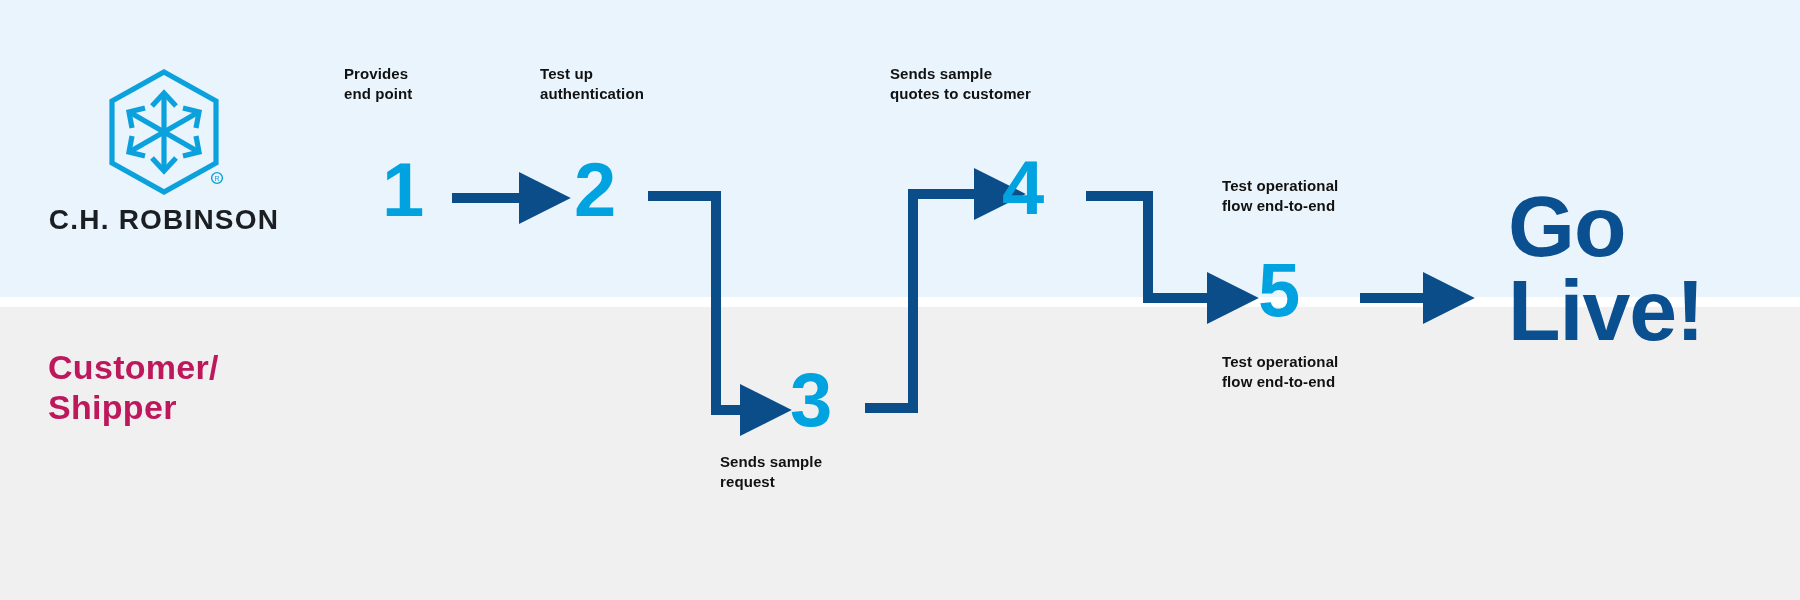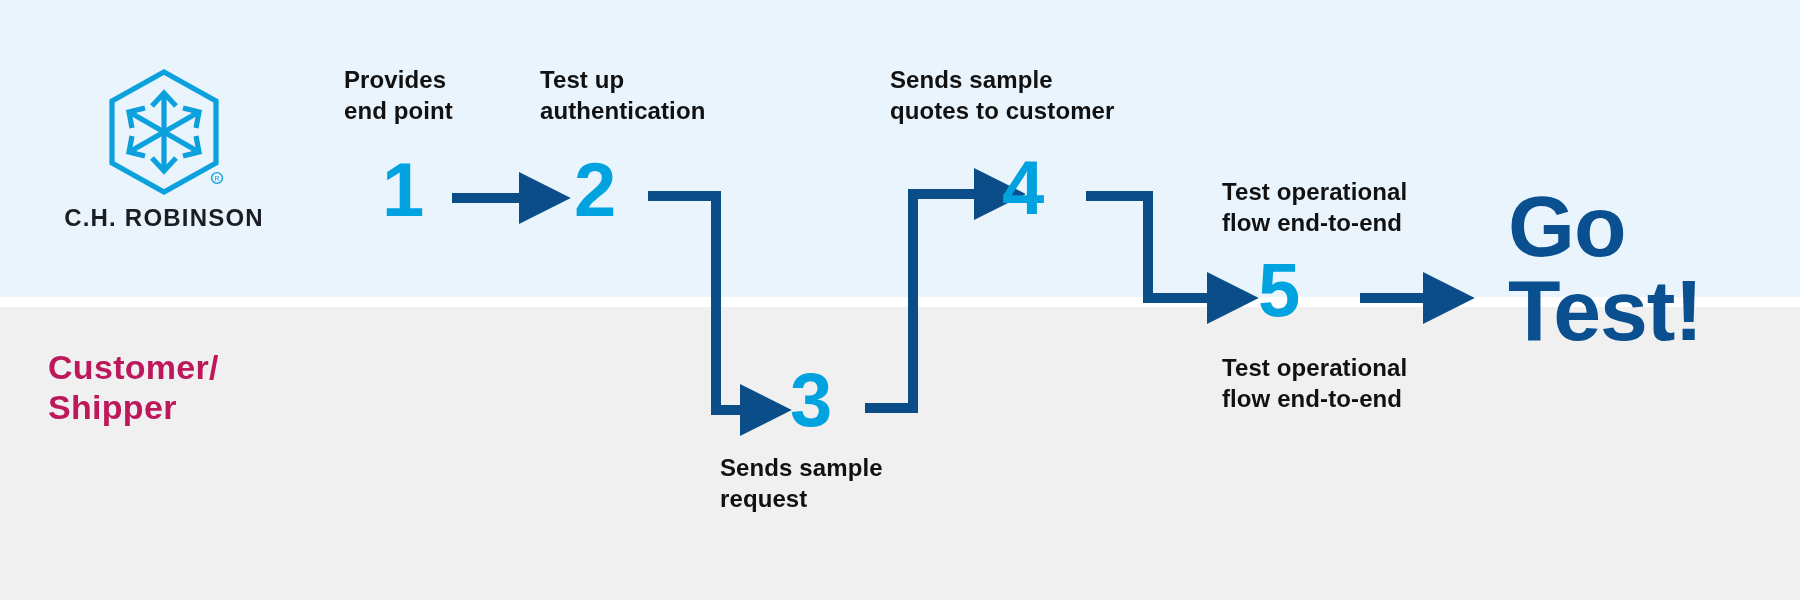--- a/index.html
+++ b/index.html
@@ -40,21 +40,21 @@
     top: 68px;
     width: 240px;
     text-align: center;
   }
   #logo-mark {
     display: block;
     margin: 0 auto;
   }
   #logo-wordmark {
     margin-top: 8px;
-    font-size: 24px;
+    font-size: 28px;
     font-weight: bold;
     letter-spacing: 1.2px;
     color: #1b1f23;
     font-family: "Liberation Sans", sans-serif;
   }
 
   
   #lane-label {
     position: absolute;
     left: 48px;
@@ -73,21 +73,21 @@
     font-size: 76px;
     font-weight: bold;
     color: #00a3e0;
     line-height: 1;
     letter-spacing: -1px;
   }
 
   
   .caption {
     position: absolute;
-    font-size: 24px;
+    font-size: 15px;
     font-weight: bold;
     line-height: 1.3;
     color: #111111;
     letter-spacing: 0.1px;
     white-space: pre-line;
   }
 
   
   #go-live {
     position: absolute;
@@ -202,15 +202,15 @@
 
   <div class="step-num" style="left:574px; top:152px;">2</div>
 
   <div class="step-num" style="left:790px; top:362px;">3</div>
 
   <div class="step-num" style="left:1002px; top:150px;">4</div>
 
   <div class="step-num" style="left:1258px; top:252px;">5</div>
 
   <div id="go-live">Go
-Test!</div>
+Live!</div>
 
 </div>
 
 </body></html>

